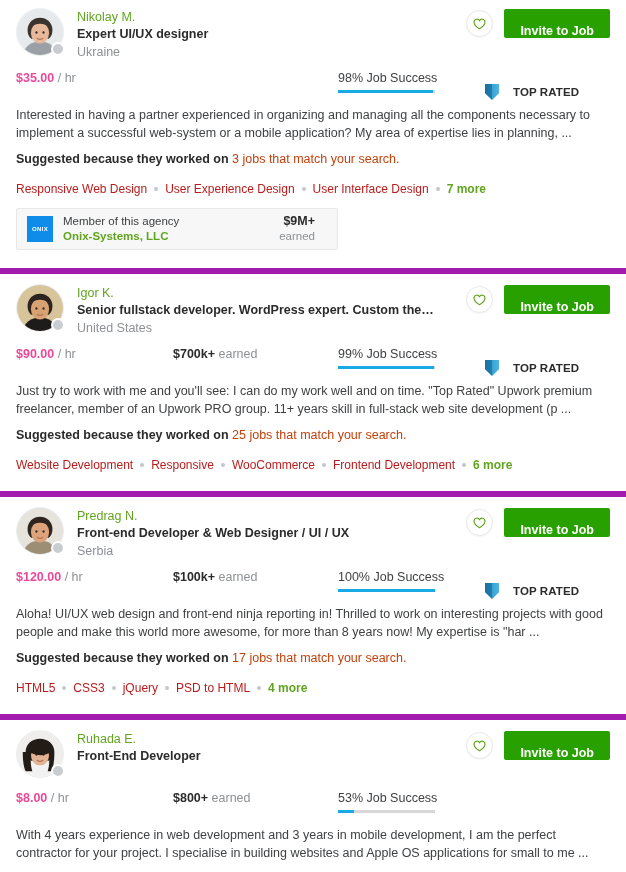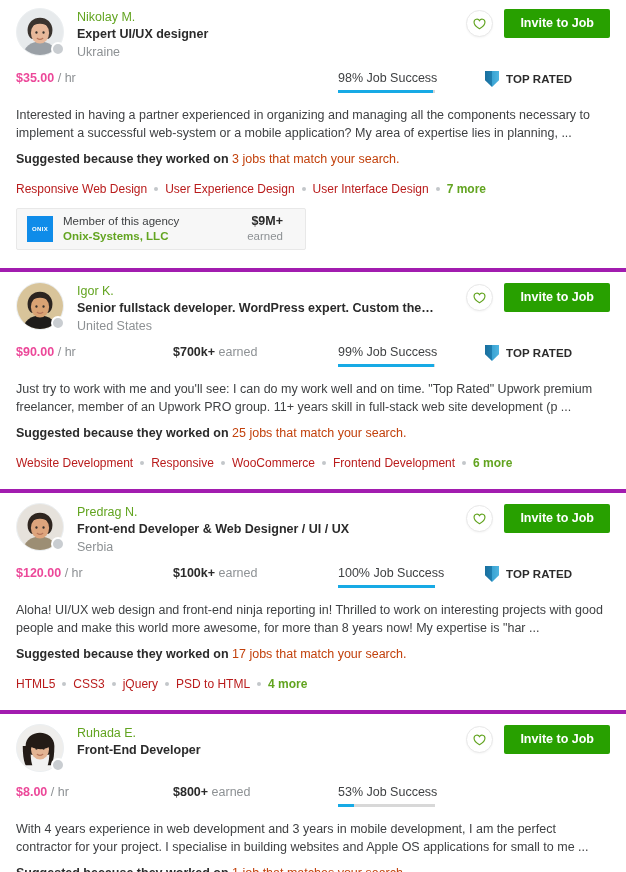--- a/index.html
+++ b/index.html
@@ -14,21 +14,21 @@
     height: 872px;
     position: relative;
     overflow: hidden;
     background: #fff;
   }
 
   
   .card {
     position: relative;
     padding: 10px 16px 0 16px;
-    border-top: 4px solid #a21caf;
+    border-top: 6px solid #a21caf;
   }
   .card.first { border-top: none; padding-top: 8px; }
 
   
   .card-head {
     display: flex;
     align-items: flex-start;
     position: relative;
     min-height: 50px;
   }
@@ -98,21 +98,21 @@
     box-shadow: 0 1px 2px rgba(0,0,0,.04);
   }
   .heart-btn svg { display:block; }
   .invite-btn {
     background: #28a000;
     color: #fff;
     font-size: 12.5px;
     font-weight: bold;
     border: none;
     border-radius: 2px;
-    padding: 0 16px;
+    padding: 8px 16px;
     height: 29px;
     line-height: 29px;
     cursor: pointer;
     font-family: "Liberation Sans", sans-serif;
     white-space: nowrap;
     text-align: center;
   }
 
   
   .stats {
@@ -131,21 +131,21 @@
   .jss-label { color: #3f4143; font-size: 12.5px; line-height: 16px; }
   .jss-bar {
     margin-top: 4px;
     height: 3px;
     width: 97px;
     background: #d8d8d8;
     border-radius: 0;
     overflow: hidden;
   }
   .jss-fill { height: 100%; background: #17aae5; }
-  .stat-badge { left: 468px; top: 0px; display: flex; align-items: center; gap: 6px; }
+  .stat-badge { left: 468px; top: 13px; display: flex; align-items: center; gap: 13px; }
   .badge-text {
     font-size: 11.5px;
     font-weight: bold;
     color: #2b2b2b;
     letter-spacing: .1px;
   }
 
   
   .desc {
     margin-top: 10px;
@@ -190,21 +190,21 @@
     cursor: pointer;
   }
 
   
   .agency {
     margin-top: 11px;
     border: 1px solid #e8e8e8;
     background: #f7f7f7;
     border-radius: 2px;
     height: 42px;
-    width: 290px;
+    width: 322px;
     display: flex;
     align-items: center;
     padding: 0 10px;
     position: relative;
   }
   .agency-logo {
     width: 26px; height: 26px;
     background: #0f8ce9;
     display: flex; align-items: center; justify-content: center;
     margin-right: 10px;

